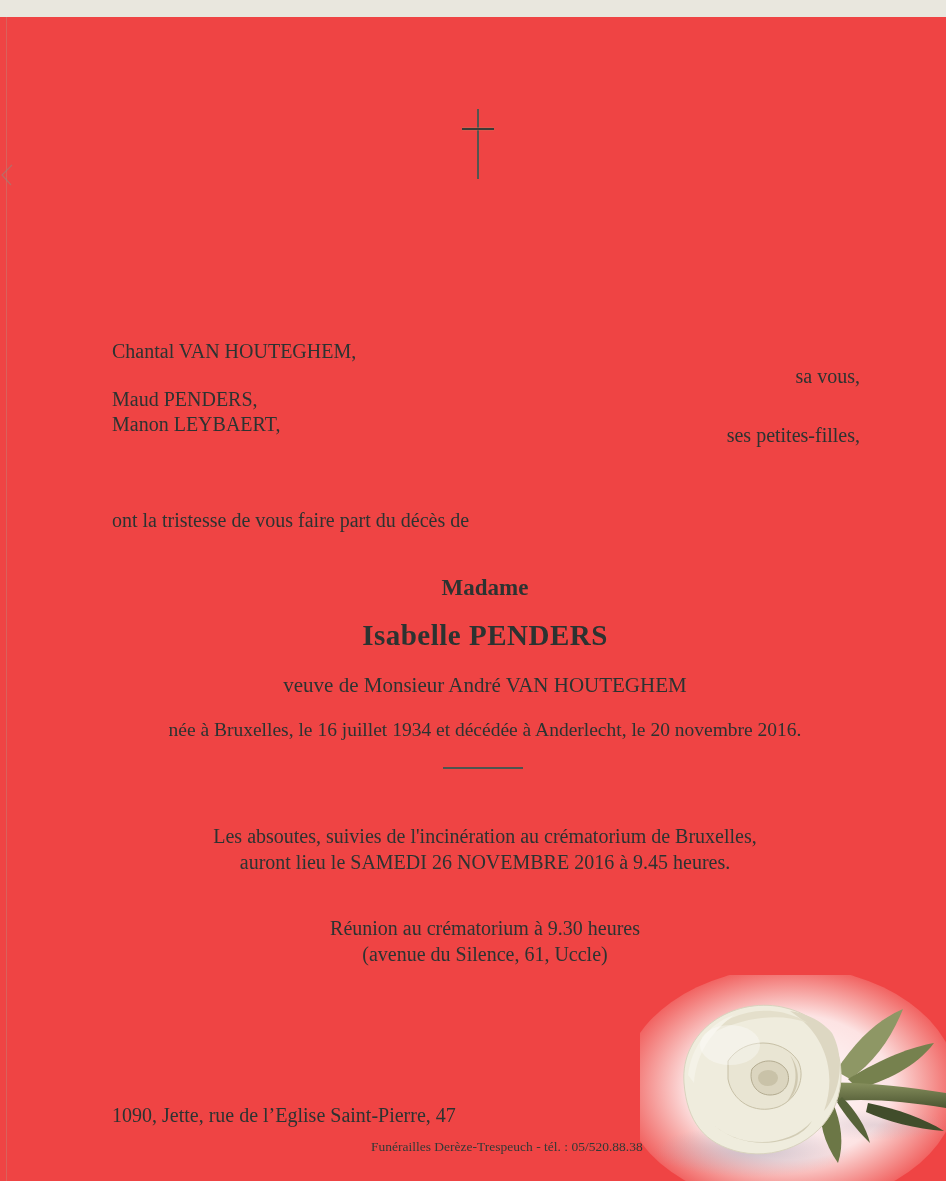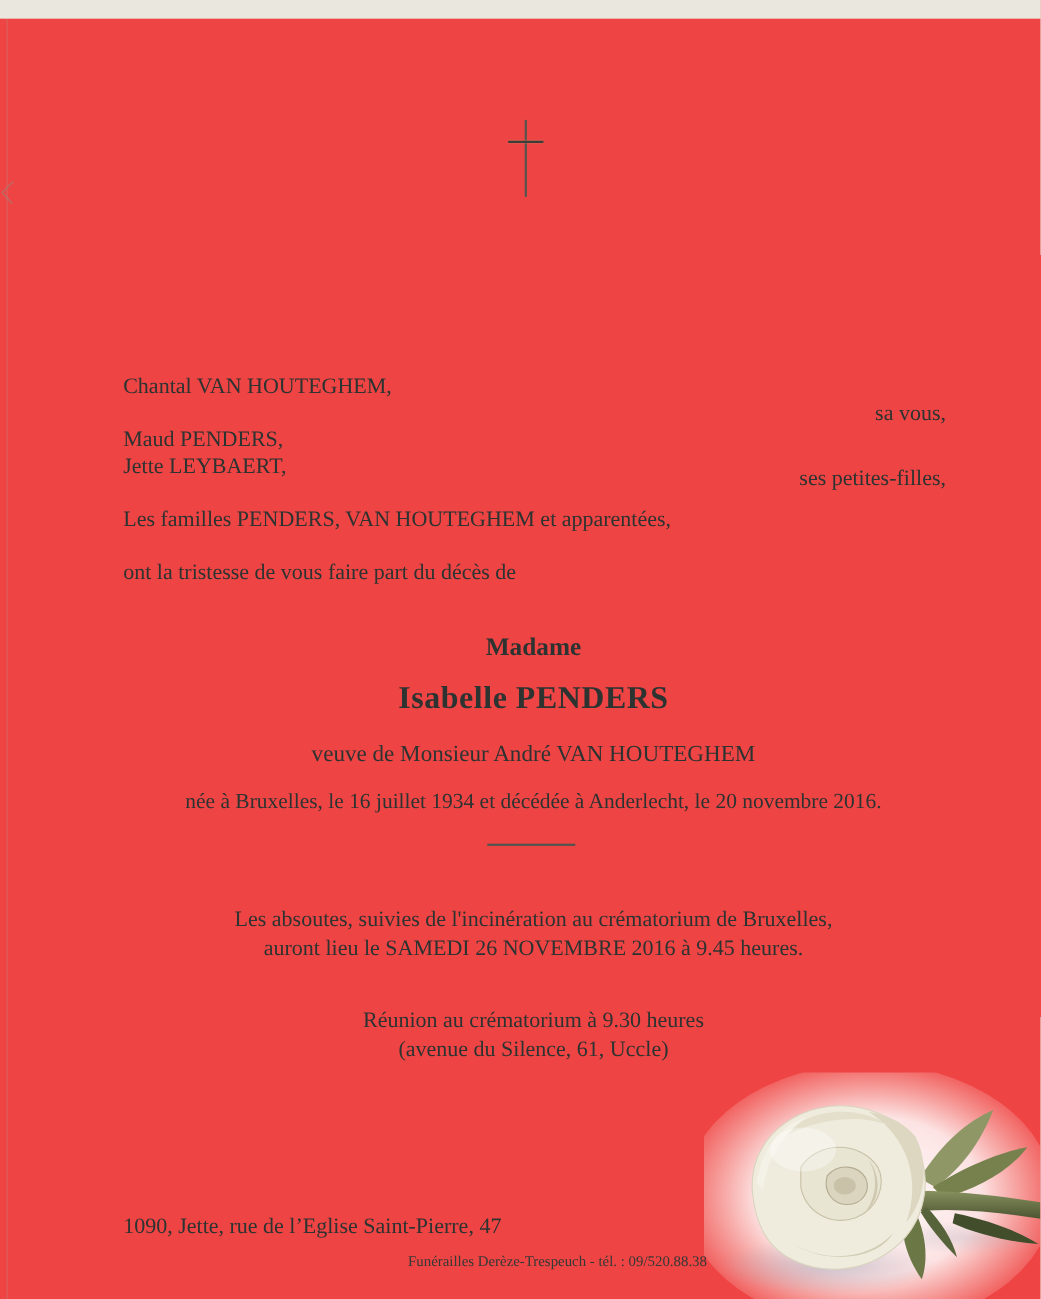--- a/index.html
+++ b/index.html
@@ -70,23 +70,22 @@
   </svg>
 
   <div class="cross">
     <div class="cross-v"></div>
     <div class="cross-h"></div>
   </div>
 
   <div class="t t-left" style="top:322px">Chantal VAN HOUTEGHEM,</div>
   <div class="t t-right" style="top:347px">sa vous,</div>
   <div class="t t-left" style="top:370px">Maud PENDERS,</div>
-  <div class="t t-left" style="top:395px">Jette LEYBAERT,</div>
+  <div class="t t-left" style="top:395px">Manon LEYBAERT,</div>
   <div class="t t-right" style="top:406px">ses petites-filles,</div>
-  <div class="t t-left" style="top:443px">Les familles PENDERS, VAN HOUTEGHEM et apparentées,</div>
   <div class="t t-left" style="top:491px">ont la tristesse de vous faire part du décès de</div>
 
   <div class="t t-center title-madame">Madame</div>
   <div class="t t-center title-name">Isabelle PENDERS</div>
   <div class="t t-center line-veuve">veuve de Monsieur André VAN HOUTEGHEM</div>
   <div class="t t-center line-nee">née à Bruxelles, le 16 juillet 1934 et décédée à Anderlecht, le 20 novembre 2016.</div>
 
   <div class="divider"></div>
 
   <div class="t t-center block-absoutes">
@@ -134,15 +133,15 @@
       <path d="M88,86 C104,62 142,62 158,86 C166,102 158,124 138,132 C114,140 92,126 88,104 Z" fill="#e9e5d3" stroke="#c7c0a6" stroke-width="1"></path>
       <path d="M150,80 C162,96 160,116 146,128 C158,112 158,94 150,80 Z" fill="#cfc8b0"></path>
       <path d="M112,94 C122,82 140,84 147,96 C152,108 144,120 130,120 C117,120 108,108 112,94 Z" fill="#dbd5bf" stroke="#b3ab90" stroke-width="1"></path>
       <ellipse cx="128" cy="103" rx="10" ry="8" fill="#c9c2a8"></ellipse>
       <path d="M70,146 C92,172 146,176 172,146 C156,174 96,176 70,146 Z" fill="#d2ccb5"></path>
       <ellipse cx="90" cy="70" rx="30" ry="20" fill="#ffffff" opacity="0.35"></ellipse>
     </svg>
   </div>
 
   <div class="t t-left footer-address">1090, Jette, rue de l’Eglise Saint-Pierre, 47</div>
-  <div class="footer-funeral">Funérailles Derèze-Trespeuch - tél. : 09/520.88.38</div>
+  <div class="footer-funeral">Funérailles Derèze-Trespeuch - tél. : 05/520.88.38</div>
 
 </div>
 
 </body></html>

